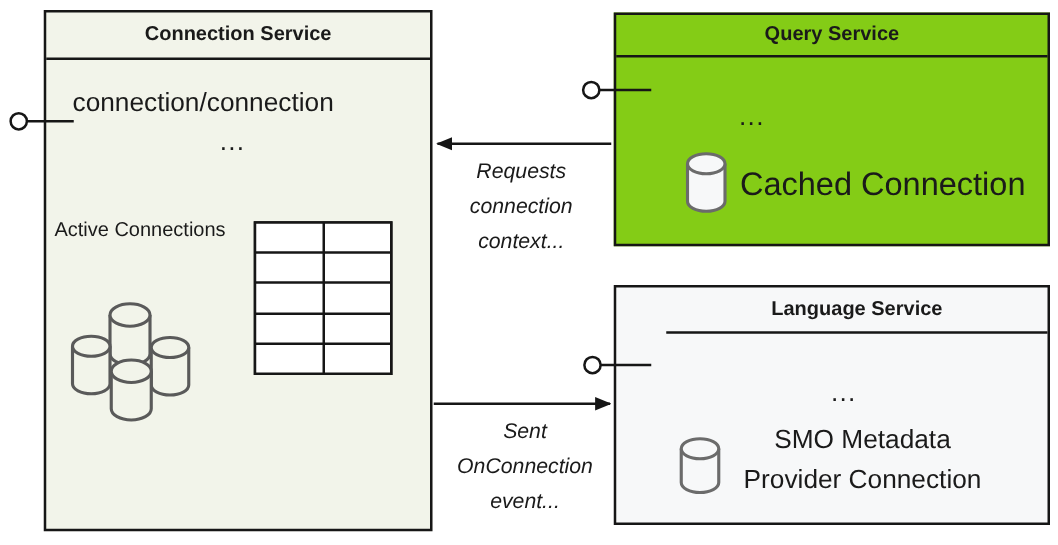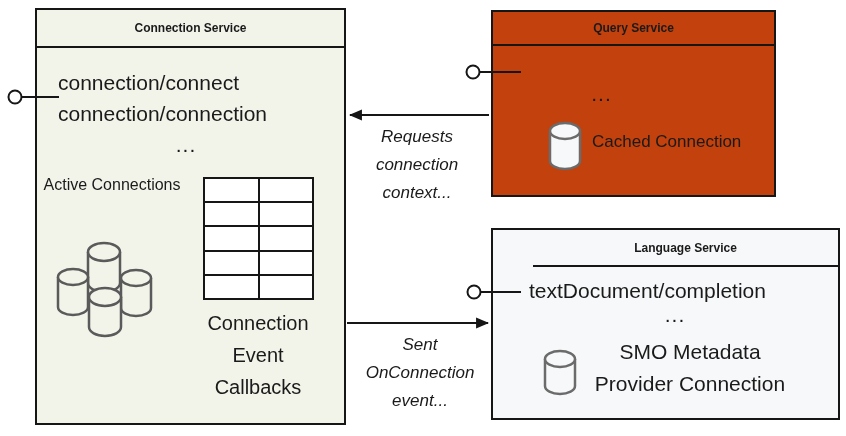--- a/index.html
+++ b/index.html
@@ -4,21 +4,21 @@
 <style>
   html,body{margin:0;padding:0;background:#ffffff;}
   #canvas{
     position:relative;width:846px;height:436px;
     font-family:"Liberation Sans","DejaVu Sans",sans-serif;
     color:#1a1a1a;overflow:hidden;background:#ffffff;
   }
   .service-box{position:absolute;border:2px solid #161616;box-sizing:border-box;}
   .box-header{
     border-bottom:2px solid #161616;display:flex;align-items:center;justify-content:center;
-    font-weight:bold;font-size:12px;box-sizing:border-box;
+    font-weight:bold;font-size:16px;box-sizing:border-box;
   }
   .txt{position:absolute;white-space:nowrap;}
   .wrap{position:absolute;text-align:center;}
   .methods{position:absolute;font-size:21px;line-height:31px;}
   .ellipsis-line{text-align:center;letter-spacing:1px;}
   .italic-label{
     position:absolute;font-style:italic;font-size:17px;line-height:28px;text-align:center;
   }
   #callback-table{
     position:absolute;display:grid;gap:2px;background:#161616;border:2px solid #161616;
@@ -32,59 +32,56 @@
 <body>
 
 <div id="canvas">
 
   <div class="service-box" style="left:35px;top:8px;width:311px;height:417px;background:#f2f4ea;">
     <div class="box-header" style="height:38px;">
       <span>Connection Service</span>
     </div>
   </div>
 
-  <div class="service-box" style="left:491px;top:10px;width:285px;height:187px;background:#c2410c;">
+  <div class="service-box" style="left:491px;top:10px;width:349px;height:187px;background:#84cc16;">
     <div class="box-header" style="height:34px;">
       <span>Query Service</span>
     </div>
   </div>
 
   <div class="service-box" style="left:491px;top:228px;width:349px;height:192px;background:#f7f8f9;padding-left:40px;">
     <div class="box-header" style="height:37px;">
       <span>Language Service</span>
     </div>
   </div>
 
   <div class="methods" style="left:58px;top:67px;width:256px;">
-    <div>connection/connect</div>
     <div>connection/connection</div>
     <div class="ellipsis-line">...</div>
   </div>
 
   <div class="wrap" style="left:34px;top:169px;width:156px;font-size:16px;line-height:31px;">Active Connections</div>
 
   <div id="callback-table" style="left: 203px; top: 177px; width: 111px; height: 123px; grid-template-columns: repeat(2, 1fr);">
       <div class="cell"></div>
       <div class="cell"></div>
       <div class="cell"></div>
       <div class="cell"></div>
       <div class="cell"></div>
       <div class="cell"></div>
       <div class="cell"></div>
       <div class="cell"></div>
       <div class="cell"></div>
       <div class="cell"></div>
     </div>
 
-  <div class="wrap" style="left:198px;top:307px;width:120px;font-size:20px;line-height:32px;">Connection Event Callbacks</div>
 
   <div class="wrap ellipsis-line" style="left:529px;top:82px;width:145px;font-size:21px;">...</div>
-  <div class="txt" style="left:592px;top:132px;font-size:17px;">Cached Connection</div>
+  <div class="txt" style="left:592px;top:132px;font-size:26px;">Cached Connection</div>
 
-  <div class="txt" style="left:529px;top:279px;font-size:21px;">textDocument/completion</div>
   <div class="wrap ellipsis-line" style="left:529px;top:303px;width:292px;font-size:21px;">...</div>
   <div class="wrap" style="left:590px;top:336px;width:200px;font-size:21px;line-height:32px;">
     <span class="block-line">SMO Metadata</span>
     <span class="block-line">Provider Connection</span>
   </div>
 
   <div class="italic-label" style="left:355px;top:123px;width:124px;">Requests connection context...</div>
   <div class="italic-label" style="left:355px;top:331px;width:130px;">Sent OnConnection event...</div>
 
   <svg id="overlay" width="846" height="436" viewBox="0 0 846 436">

